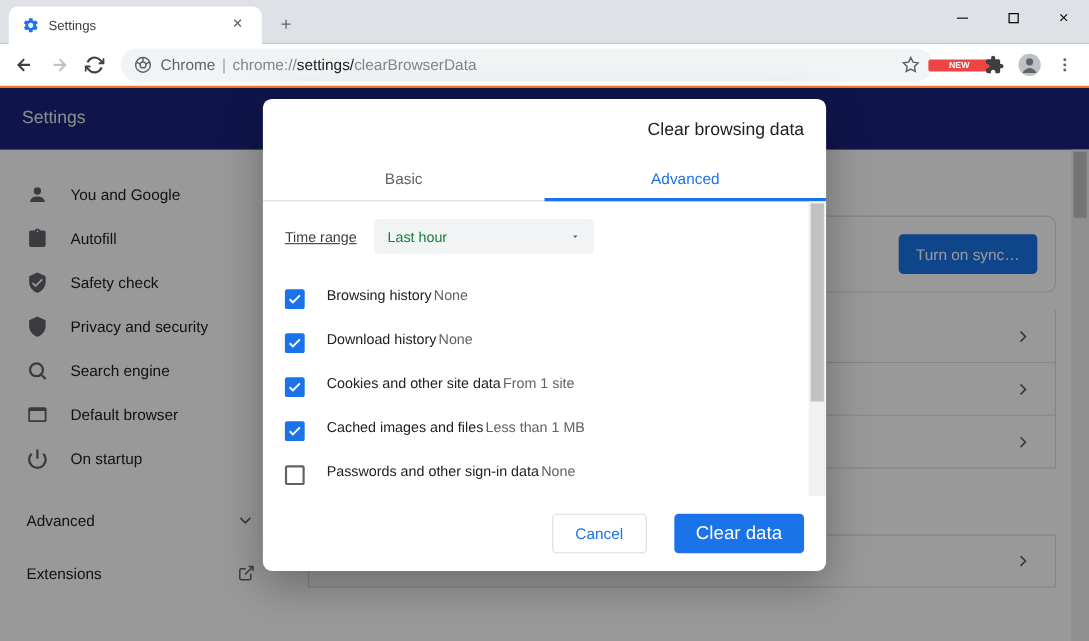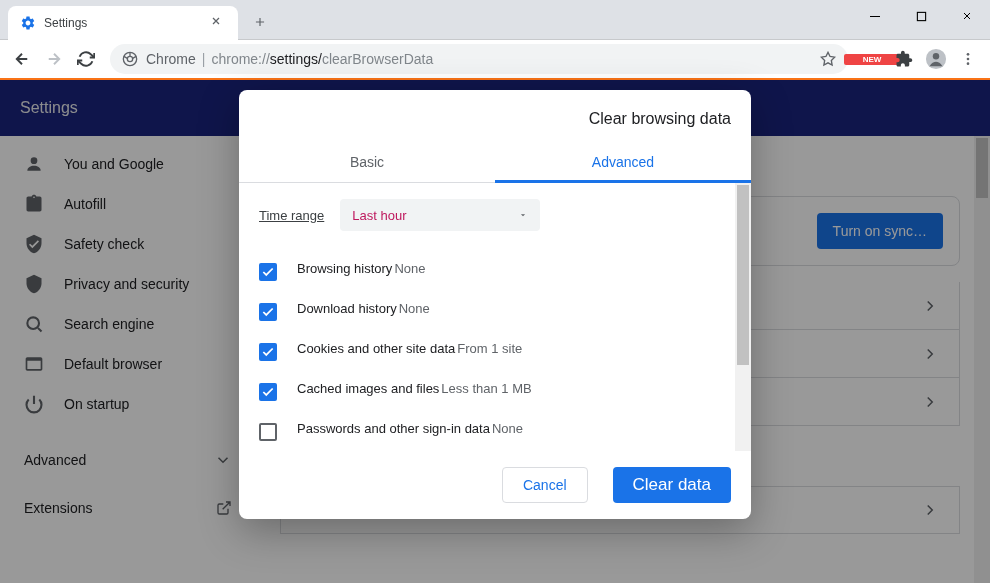--- a/index.html
+++ b/index.html
@@ -31,21 +31,21 @@
 .new-badge { background: #ef4444; color: #fff; font-size: 8px; font-weight: bold; padding: 1px 19px; border-radius: 2px; }
 
 
 .page-bg { position: relative; height: 503px; background: #fff; }
 .overlay { position: absolute; inset: 0; background: rgba(0,0,0,0.4); z-index: 5; }
 .settings-header { height: 56px; background: #1a237e; display: flex; align-items: center; padding: 0 20px; }
 .settings-header-title { color: #e8eaed; font-size: 16px; font-weight: 500; }
 .settings-body { display: flex; height: calc(100% - 56px); position: relative; }
 
 
-.sidebar { width: 256px; padding-top: 8px; }
+.sidebar { width: 256px; padding-top: 21px; }
 .sidebar-item { display: flex; align-items: center; height: 40px; padding: 0 24px; gap: 20px; cursor: pointer; }
 .sidebar-item-icon { width: 20px; height: 20px; color: #5f6368; }
 .sidebar-item-label { font-size: 14px; color: #202124; font-weight: 500; }
 .sidebar-section { display: flex; align-items: center; justify-content: space-between; height: 48px; padding: 0 24px; font-size: 14px; color: #202124; font-weight: 500; cursor: pointer; margin-top: 12px; }
 .sidebar-section .chev { color: #5f6368; }
 .sidebar-ext { display: flex; align-items: center; justify-content: space-between; height: 48px; padding: 0 24px; font-size: 14px; color: #202124; font-weight: 500; cursor: pointer; }
 .sidebar-ext .ext-icon { color: #5f6368; }
 
 
 .main-content { flex: 1; position: relative; padding: 20px 24px; }
@@ -60,21 +60,21 @@
 
 .dialog { position: absolute; left: 50%; top: 90px; transform: translateX(-50%); width: 512px; background: #fff; border-radius: 8px; box-shadow: 0 12px 40px rgba(0,0,0,0.3); z-index: 10; }
 .dialog-title { font-size: 16px; color: #202124; padding: 20px 20px 14px 20px; text-align: right; }
 .dialog-tabs { display: flex; border-bottom: 1px solid #dadce0; }
 .dialog-tab { flex: 1; text-align: center; padding: 12px 0; font-size: 14px; font-weight: 500; color: #5f6368; cursor: pointer; position: relative; }
 .dialog-tab.active { color: #1a73e8; }
 .dialog-tab.active::after { content: ''; position: absolute; bottom: -1px; left: 0; right: 0; height: 3px; background: #1a73e8; }
 .dialog-body { padding: 16px 4px 0 20px; max-height: 310px; overflow: hidden; position: relative; }
 .time-range-row { display: flex; align-items: center; gap: 16px; margin-bottom: 20px; }
 .time-range-label { font-size: 13px; color: #3c4043; text-decoration: underline; }
-.time-range-select { flex: 0 0 200px; height: 32px; background: #f1f3f4; border: none; border-radius: 4px; padding: 0 12px; font-size: 13px; color: #be185d; display: flex; align-items: center; justify-content: space-between; cursor: pointer; }
+.time-range-select { flex: 0 0 200px; height: 32px; background: #f1f3f4; border: none; border-radius: 4px; padding: 0 12px; font-size: 13px; color: #15803d; display: flex; align-items: center; justify-content: space-between; cursor: pointer; }
 .dropdown-arrow { color: #5f6368; }
 .check-item { display: flex; align-items: flex-start; gap: 20px; padding: 10px 0; }
 .checkbox { width: 18px; height: 18px; border-radius: 2px; flex-shrink: 0; cursor: pointer; display: flex; align-items: center; justify-content: center; margin-top: 2px; }
 .checkbox.checked { background: #1a73e8; }
 .checkbox.unchecked { border: 2px solid #5f6368; }
 .checkbox svg { color: #fff; }
 .check-texts { display: flex; flex-direction: row; gap: 2px; }
 .check-title { font-size: 13px; color: #202124; }
 .check-sub { font-size: 13px; color: #5f6368; }
 .dialog-scrollbar { position: absolute; right: 0; top: 0; bottom: 0; width: 16px; background: #f1f1f1; }

